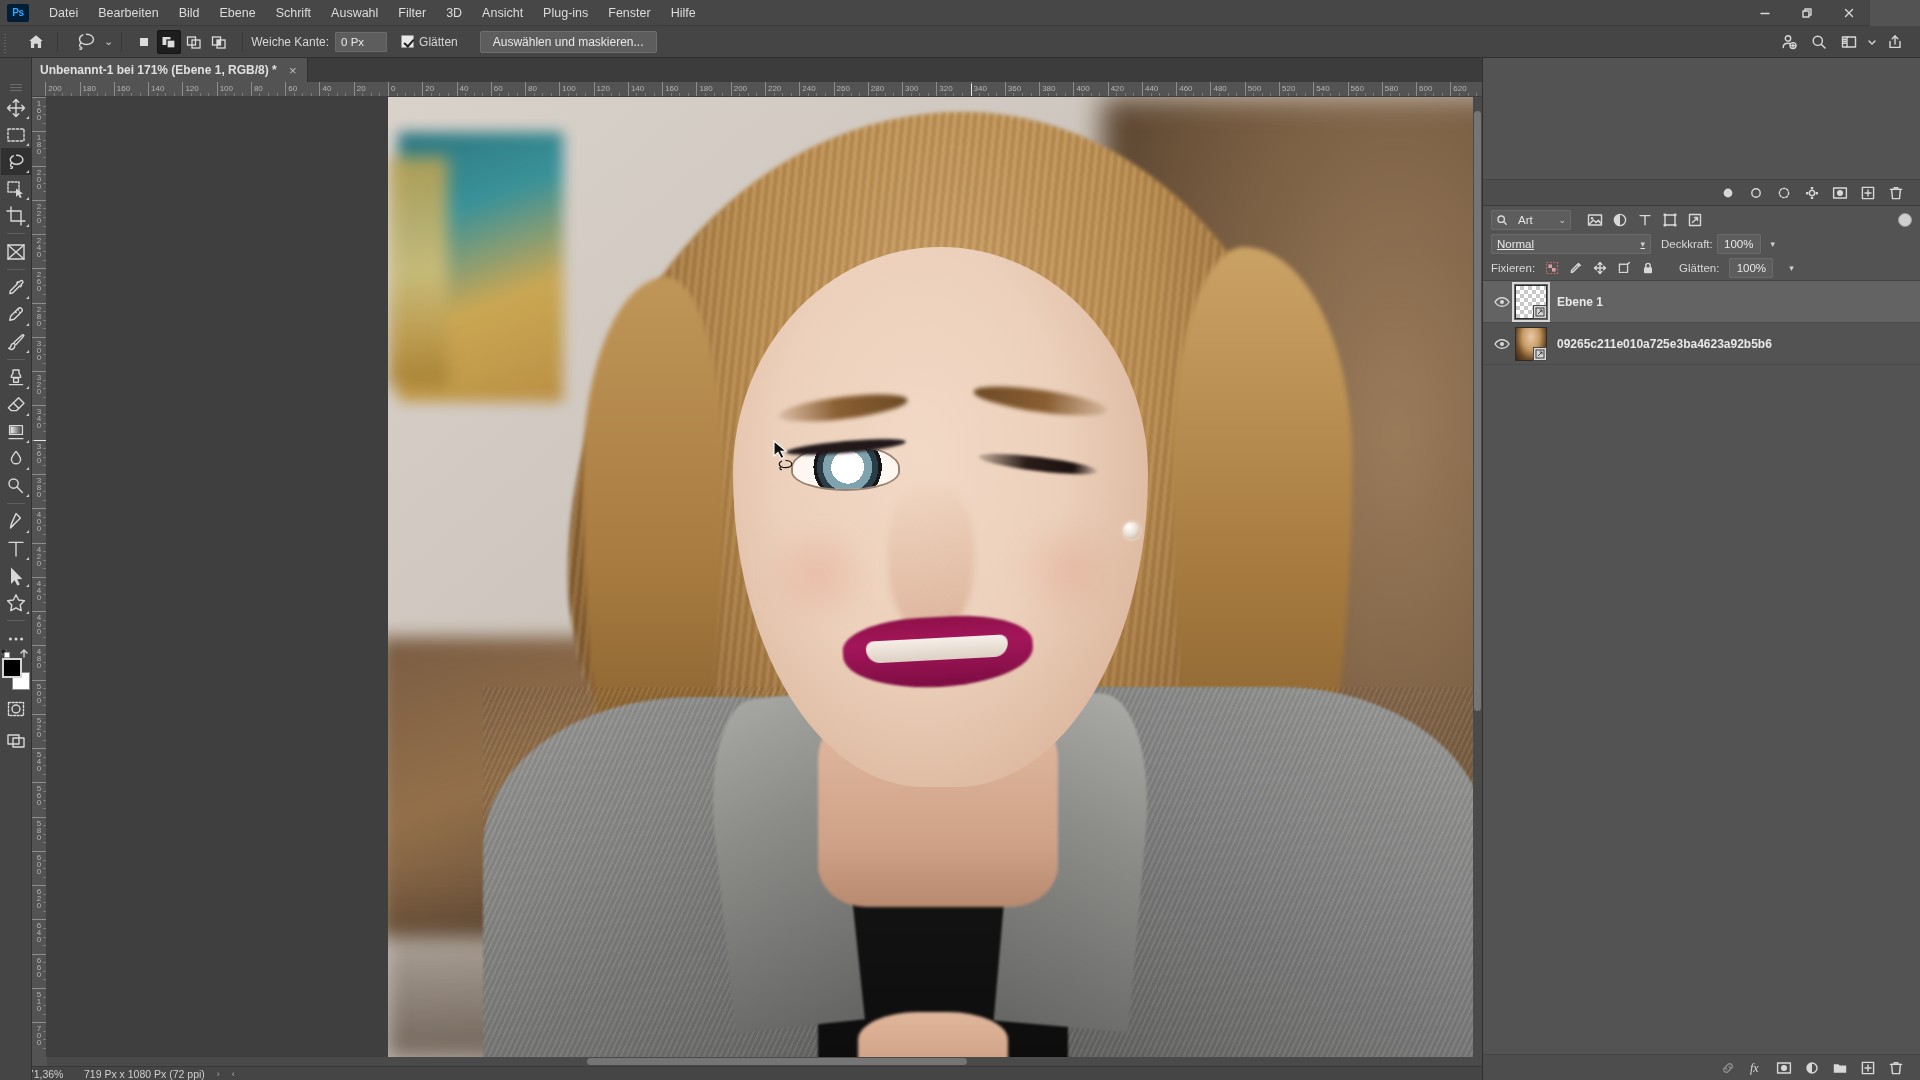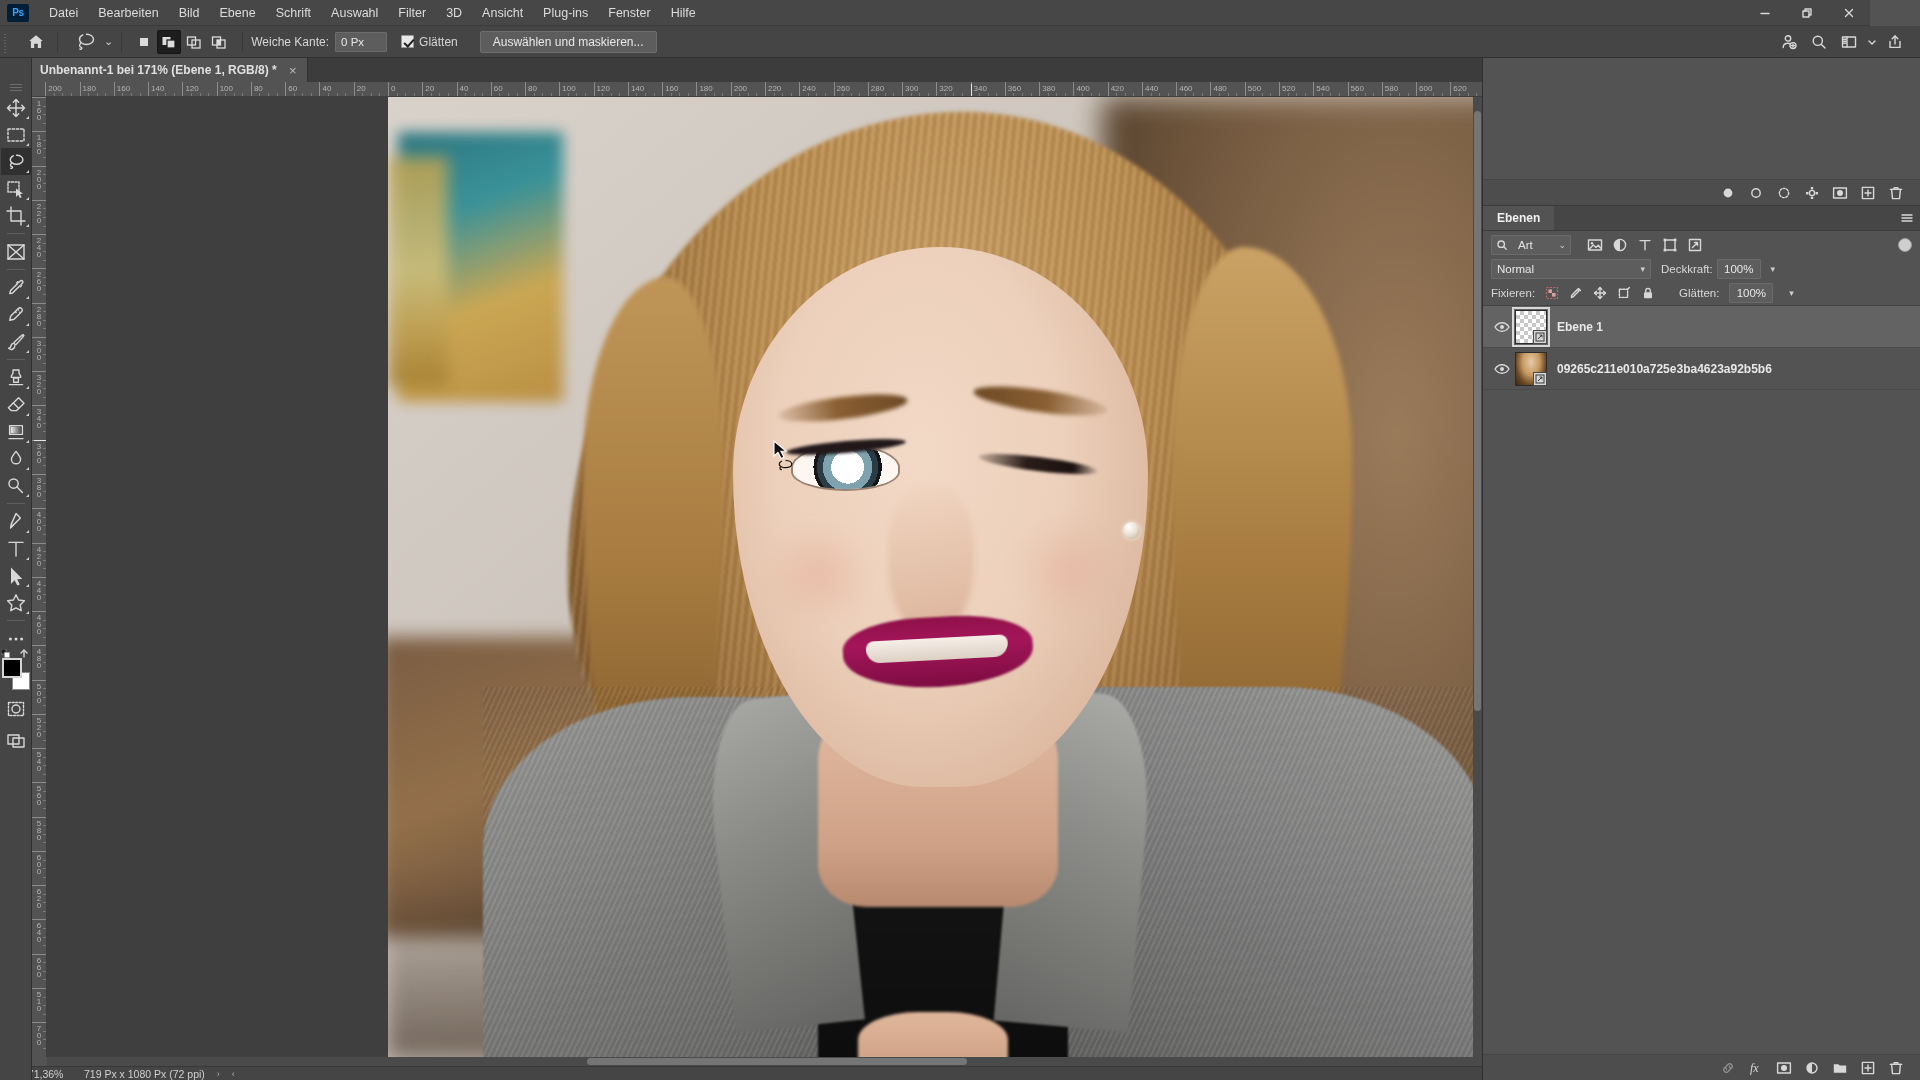--- a/index.html
+++ b/index.html
@@ -447,21 +447,21 @@
   .filter-toggle {
     margin-left:auto; width:14px; height:14px; border-radius:50%;
     background:#cfcfcf; border:1px solid #9a9a9a;
   }
   .blend-row {
     display:flex; align-items:center; height:24px; padding:2px 8px; gap:4px;
   }
   .blend-select {
     width:160px; height:20px; background:#5d5d5d; border:1px solid #6a6a6a;
     display:flex; align-items:center; padding:0 5px; border-radius:1px;
-    font-size:11.5px; color:#e8e8e8; position:relative;
+    font-size:11.5px; color:#e8e8e8; position:relative;text-decoration:underline;
   }
   .sel-caret { margin-left:auto; font-size:9px; color:#cfcfcf; }
   .small-label { font-size:11.5px; color:#d8d8d8; white-space:nowrap; }
   .num-field {
     width:44px; height:20px; background:#5d5d5d; border:1px solid #6a6a6a;
     display:flex; align-items:center; justify-content:center;
     font-size:11.5px; color:#e8e8e8; border-radius:1px;
   }
   .stepper {
     width:16px; height:20px; display:flex; align-items:center; justify-content:center;
@@ -1314,30 +1314,20 @@
             <svg width="16" height="16" viewBox="0 0 16 16">
               <path class="ic" d="M3.6 4.4h8.8l-.9 9.2H4.5z"></path>
               <line class="ic" x1="2.4" y1="4.4" x2="13.6" y2="4.4"></line>
               <path class="ic" d="M6.2 4.4V2.8h3.6v1.6"></path>
             </svg>
           </div>
         </div>
     </div>
 
     <div class="panel layers-panel">
-      <div class="panel-tabs">
-        <div class="panel-tab active">Ebenen</div>
-        <div class="panel-menu-btn">
-          <svg width="14" height="14" viewBox="0 0 14 14">
-            <line class="ic" x1="2" y1="4" x2="12" y2="4"></line>
-            <line class="ic" x1="2" y1="7" x2="12" y2="7"></line>
-            <line class="ic" x1="2" y1="10" x2="12" y2="10"></line>
-          </svg>
-        </div>
-      </div>
 
       <div class="filter-row">
         <div class="filter-select">
           <svg width="12" height="12" viewBox="0 0 12 12">
             <circle class="ic" cx="5.2" cy="5.2" r="3.2"></circle>
             <line class="ic" x1="7.6" y1="7.6" x2="10.2" y2="10.2"></line>
           </svg>
           <span>Art</span>
           <span class="sel-caret">⌄</span>
         </div>

